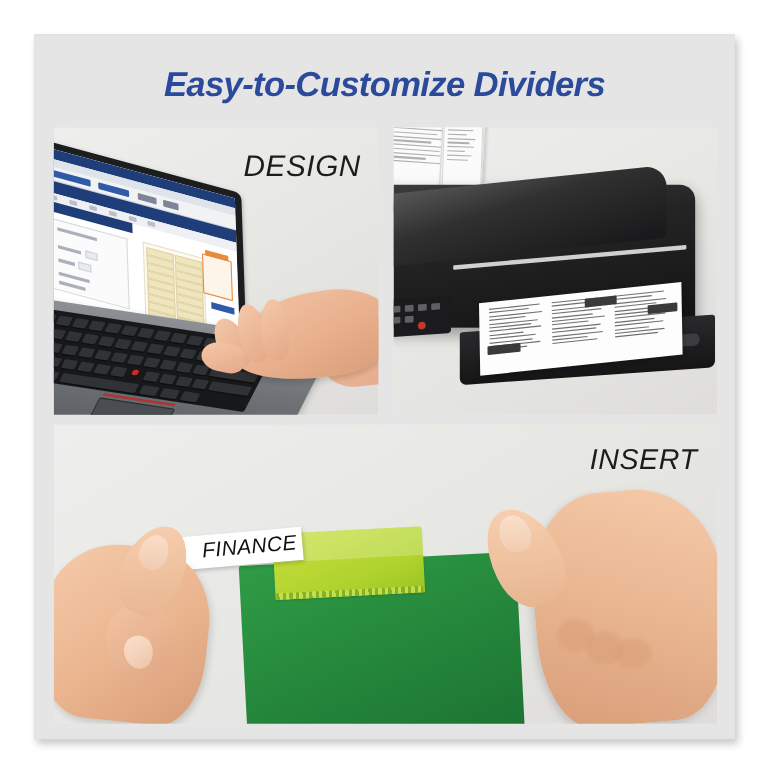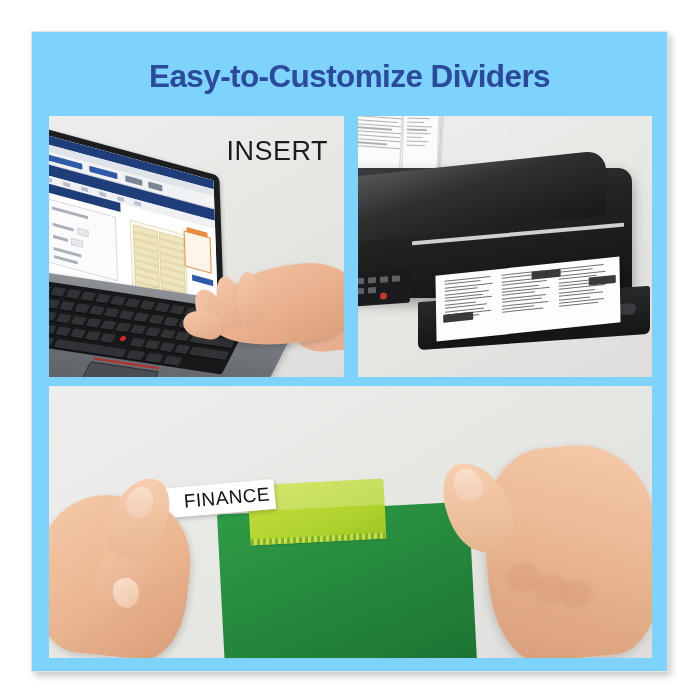--- a/index.html
+++ b/index.html
@@ -11,25 +11,26 @@
     font-family: "Liberation Sans", sans-serif;
     overflow: hidden;
   }
 
   #product-card {
     position: absolute;
     left: 31px;
     top: 31px;
     width: 637px;
     height: 641px;
-    background: #7dd3fc;
+    background: #e5e5e5;
     border: 1px solid #e2e2e2;
     box-shadow: 3px 4px 7px rgba(0,0,0,0.22);
     box-sizing: border-box;
     overflow: hidden;
+    font-style: italic;
   }
 
   
   #headline {
     position: absolute;
     left: 0;
     top: 26px;
     width: 100%;
     text-align: center;
     font-size: 31.5px;
@@ -582,21 +583,21 @@
       <div id="hand-laptop">
         <div class="wrist"></div>
         <div class="palm"></div>
         <div class="finger f1"></div>
         <div class="finger f2"></div>
         <div class="finger f3"></div>
         <div class="finger thumb"></div>
       </div>
     </div>
 
-    <div class="panel-label" id="label-design">INSERT</div>
+    <div class="panel-label" id="label-design">DESIGN</div>
   </div>
 
   <div class="panel" id="panel-print">
     <div class="panel-bg"></div>
 
     <div id="printer-assembly">
 
       <div class="feed-sheet" id="feed-a">
         <div class="sheet-lines">
           <i style="width:86%"></i>
@@ -723,15 +724,16 @@
         <div class="palm">
           <div class="knuckle" style="left:18px;top:112px;width:34px;height:30px"></div>
           <div class="knuckle" style="left:44px;top:126px;width:34px;height:30px"></div>
           <div class="knuckle" style="left:70px;top:134px;width:32px;height:28px"></div>
         </div>
         <div class="thumb"></div>
         <div class="nail"></div>
       </div>
     </div>
 
+    <div class="panel-label" id="label-insert">INSERT</div>
   </div>
 
 </div>
 
 </body></html>

